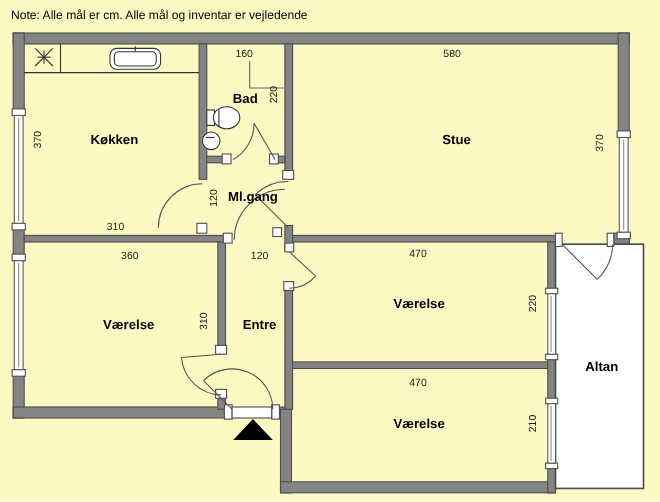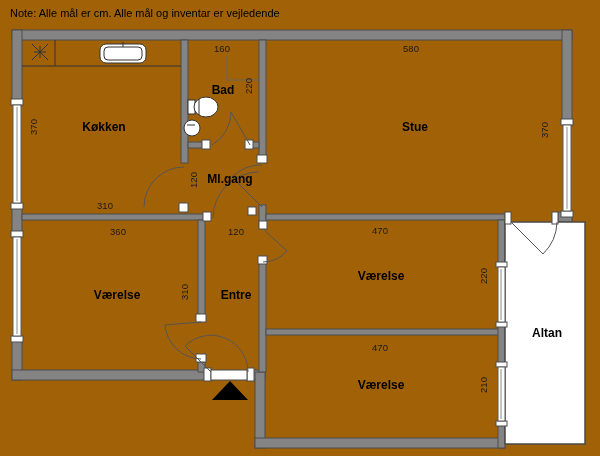--- a/index.html
+++ b/index.html
@@ -1,16 +1,16 @@
 <!DOCTYPE html>
 <html><head>
 <meta charset="utf-8">
 <style>
   html,body{margin:0;padding:0;background:#fff;}
-  #stage{position:relative;width:600px;height:456px;background:#a16207;overflow:hidden;
+  #stage{position:relative;width:600px;height:456px;background:#fef9c3;overflow:hidden;
          font-family:"Liberation Sans",sans-serif;}
   svg{display:block;}
   .wall{fill:#848484;stroke:#4d4d4d;stroke-width:1;}
   .post{fill:#ffffff;stroke:#4d4d4d;stroke-width:1;}
   .win{fill:#ffffff;stroke:#5a5a5a;stroke-width:1;}
   .winline{stroke:#8a8a8a;stroke-width:1;fill:none;}
   .cap{fill:#ffffff;stroke:#4d4d4d;stroke-width:1;}
   .door{stroke:#555;stroke-width:1;fill:none;}
   .fix{stroke:#333;stroke-width:1;fill:#fff;}
   .fixline{stroke:#333;stroke-width:1;fill:none;}

